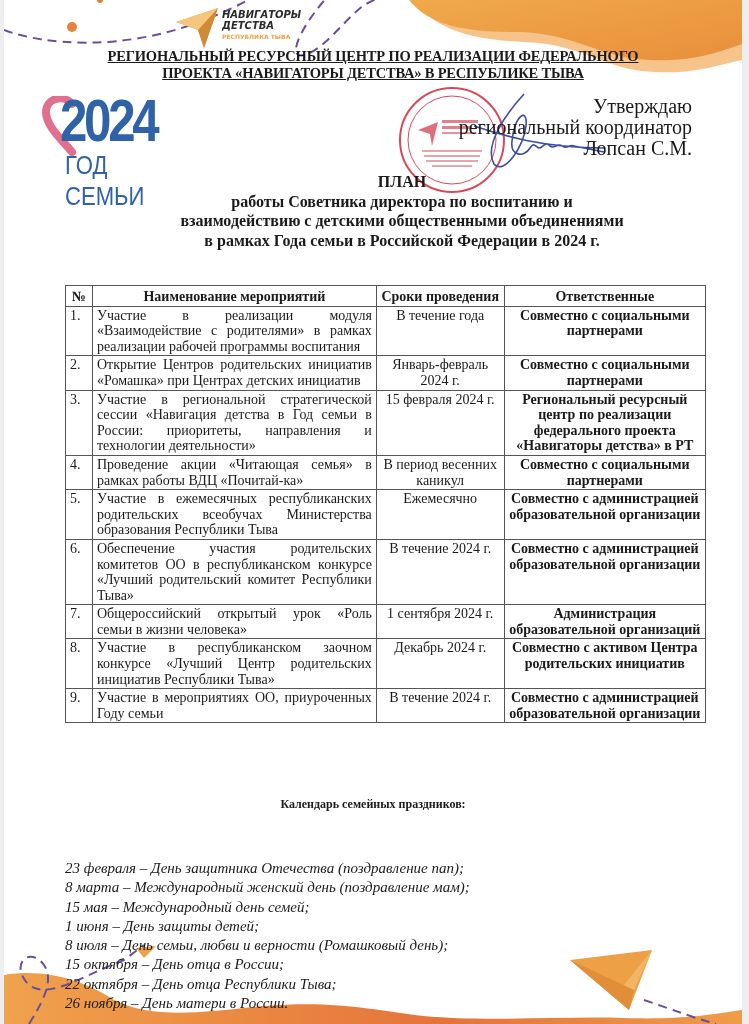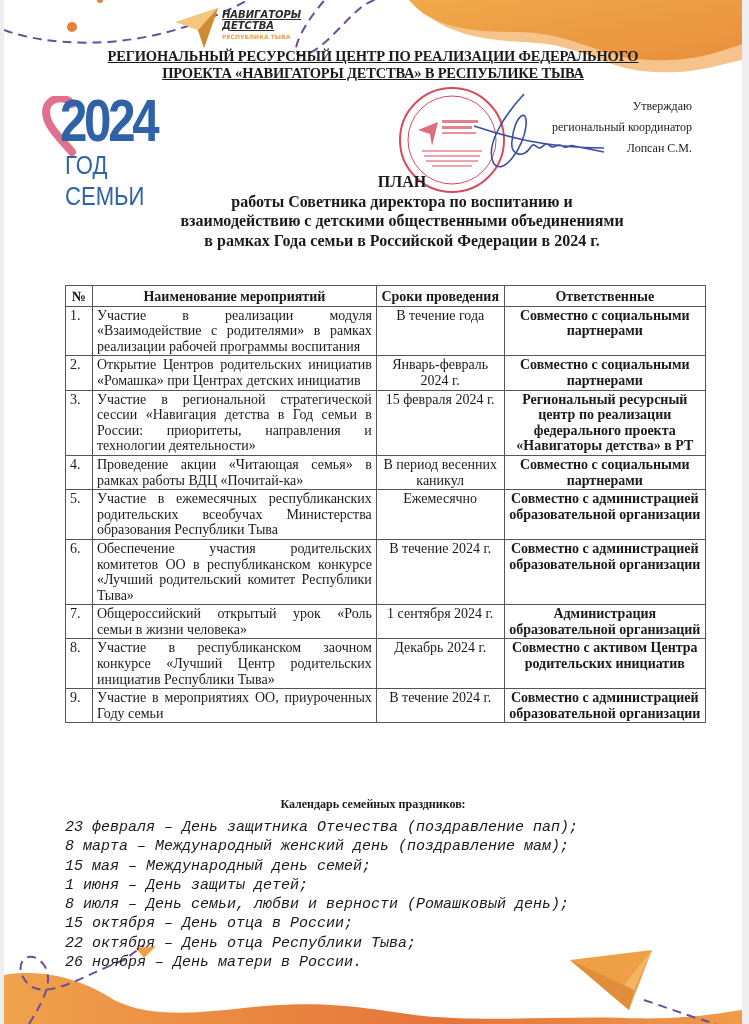--- a/index.html
+++ b/index.html
@@ -16,21 +16,21 @@
 
   .org-title {
     position: absolute; left: 0; width: 738px; top: 48px;
     text-align: center; font-weight: bold; font-size: 14.5px; line-height: 17px;
     letter-spacing: -0.2px;
     text-decoration: underline;
   }
   .nav-logo { position: absolute; left: 168px; top: 2px; width: 130px; height: 50px; }
   .nav-logo .t1, .nav-logo .t2 {
     position: absolute; left: 50px; font-family: "DejaVu Sans", sans-serif;
-    font-weight: bold; font-size: 10px; color: #2b2b2b; line-height: 10px; font-style: italic; text-decoration: underline;
+    font-weight: bold; font-size: 10px; color: #2b2b2b; line-height: 10px; font-style: italic;
   }
   .nav-logo .t1 { top: 8px; }
   .nav-logo .t2 { top: 19px; }
   .nav-logo .t3 {
     position: absolute; left: 50px; top: 31px; font-family: "DejaVu Sans", sans-serif;
     font-size: 6px; color: #e6a34a; font-weight: bold; text-transform: uppercase;
   }
 
   .year-logo { position: absolute; left: 38px; top: 92px; width: 140px; height: 90px; }
   .year-logo .year {
@@ -39,21 +39,21 @@
     transform: scaleX(0.82); transform-origin: left top;
   }
   .year-logo .sub {
     position: absolute; left: 23px; top: 58px; font-family: "Liberation Sans", sans-serif;
     font-size: 26px; color: #2f62a6; transform: scaleX(0.85); transform-origin: left top;
     letter-spacing: 0px;
   }
 
   .approve {
     position: absolute; right: 50px; top: 96px; text-align: right;
-    font-size: 12px; line-height: 21px;
+    font-size: 20px; line-height: 21px;
   }
   .stamp { position: absolute; left: 392px; top: 84px; width: 112px; height: 112px; }
 
   .plan-title {
     position: absolute; left: 0; width: 716px; top: 172px; text-align: center;
     font-weight: bold; font-size: 16px; line-height: 19.5px; margin-left: 40px;
   }
 
   table.plan {
     position: absolute; left: 61px; top: 285px; width: 641px;
@@ -67,22 +67,22 @@
   table.plan td.name { width: 275px; text-align: justify; text-align-last: left; }
   table.plan td.term { width: 118px; text-align: center; }
   table.plan td.resp { text-align: center; font-weight: bold; }
   col.c1 { width: 26px; } col.c2 { width: 285px; } col.c3 { width: 128px; } col.c4 { width: 202px; }
 
   .cal-title {
     position: absolute; left: 0; width: 738px; top: 797px; text-align: center;
     font-weight: bold; font-size: 12px;
   }
   .cal-list {
-    position: absolute; left: 61px; top: 818px; list-style: none; margin: 0; padding: 0;
-    font-style: italic; font-size: 15px; line-height: 19.3px; font-family: Liberation Mono, monospace;
+    position: absolute; left: 61px; top: 859px; list-style: none; margin: 0; padding: 0;
+    font-style: italic; font-size: 15px; line-height: 19.3px;
   }
   .cal-list li { margin: 0; padding: 0; }
 </style>
 </head>
 <body>
 
 <div class="page">
 
   <svg class="deco" viewBox="0 0 738 1024">
     <defs>

